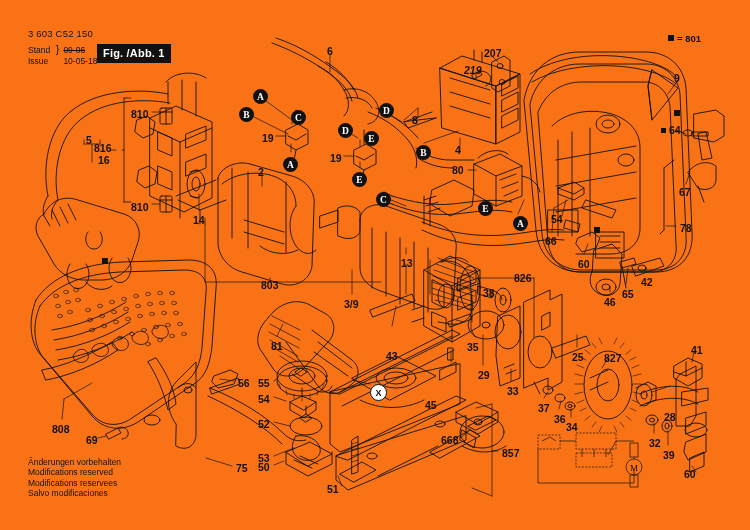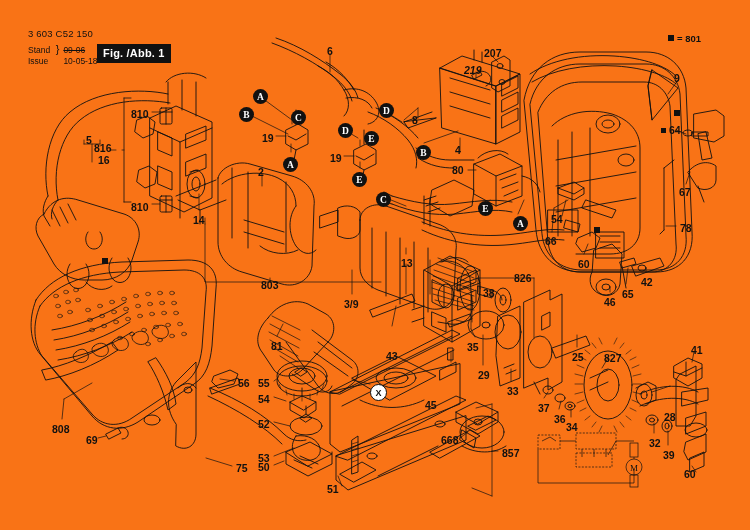--- a/index.html
+++ b/index.html
@@ -586,20 +586,26 @@
         <path d="M80 14 l18 0 M80 14 l-8 14"></path>
         <rect x="94" y="16" width="8" height="14"></rect>
         <rect x="94" y="48" width="8" height="12"></rect>
         <circle cx="98" cy="40" r="8"></circle>
         <path d="M98 30 l0 2 M98 48 l0 0"></path>
       </g>
       <text x="98" y="43.5" font-family="Liberation Serif, serif" font-size="9" text-anchor="middle" fill="#111">M</text>
     </svg>
   </div>
 
+  <div class="footer">
+    <div>Änderungen vorbehalten</div>
+    <div>Modifications reserved</div>
+    <div>Modifications reservees</div>
+    <div>Salvo modificaciones</div>
+  </div>
 
   <div id="callout-layer">
       <div class="lbl" style="left: 86px; top: 134px;">5</div>
       <div class="lbl" style="left: 94px; top: 142px;">816</div>
       <div class="lbl" style="left: 98px; top: 154px;">16</div>
       <div class="lbl" style="left: 131px; top: 108px;">810</div>
       <div class="lbl" style="left: 131px; top: 201px;">810</div>
       <div class="lbl" style="left: 193px; top: 214px;">14</div>
       <div class="lbl" style="left: 258px; top: 166px;">2</div>
       <div class="lbl" style="left: 261px; top: 279px;">803</div>

